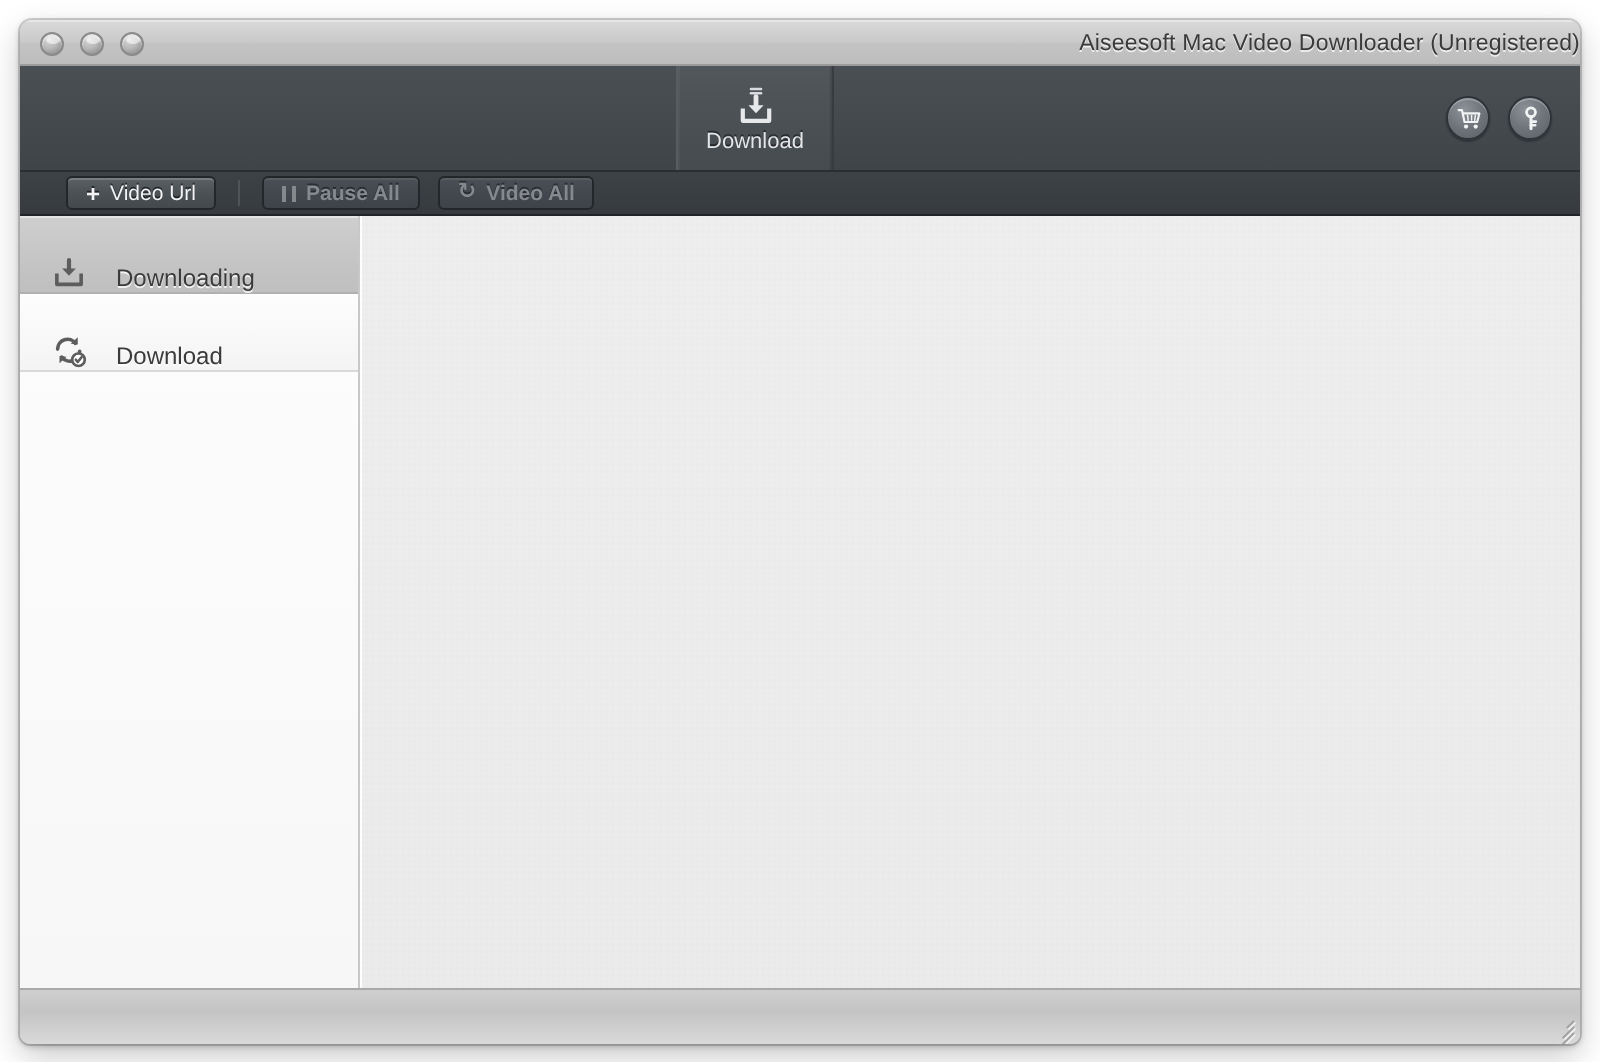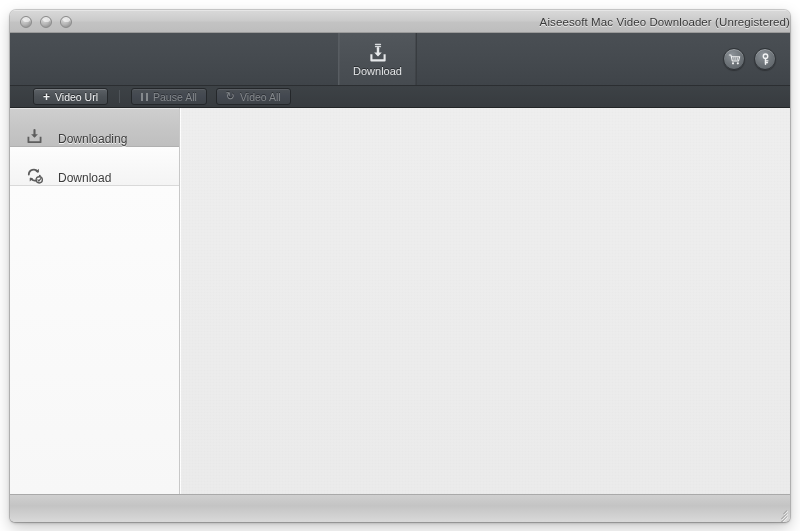--- a/index.html
+++ b/index.html
@@ -188,20 +188,21 @@
     color: #f2f3f4;
     text-shadow: 0 -1px 0 rgba(0,0,0,0.55);
     box-shadow: inset 0 1px 0 rgba(255,255,255,0.18);
   }
 
   .act-btn.disabled {
     background: linear-gradient(to bottom, #4b5055 0%, #434850 50%, #3e4348 100%);
     color: #85898d;
     text-shadow: 0 -1px 0 rgba(0,0,0,0.4);
     box-shadow: inset 0 1px 0 rgba(255,255,255,0.08);
+    font-weight: bold;
   }
 
   .act-sep {
     width: 1px;
     height: 13px;
     background: #2c3033;
     border-right: 1px solid #4f5459;
     margin: 0 2px;
   }
 

